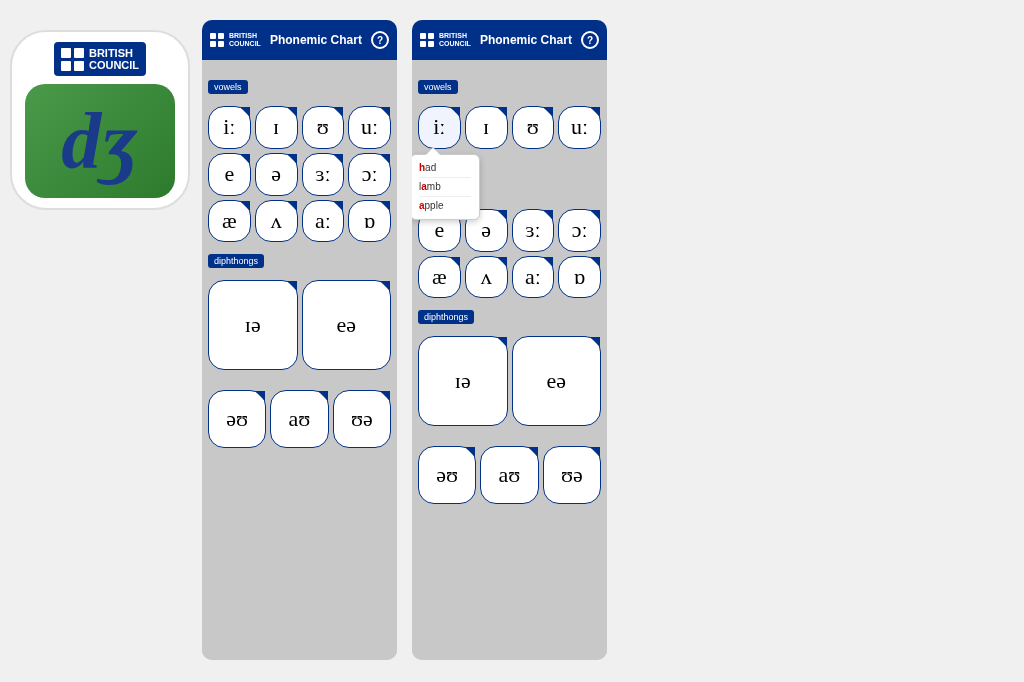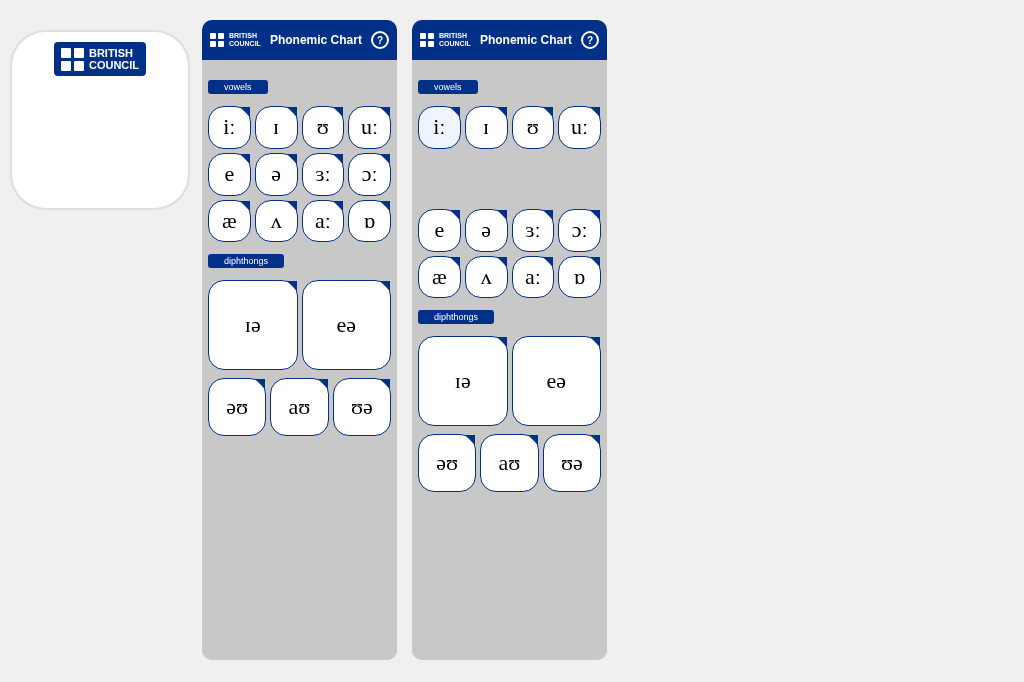--- a/index.html
+++ b/index.html
@@ -141,38 +141,38 @@
       background: #c8c8c8;
       padding: 8px 6px;
       min-height: 600px;
     }
 
     
     .section-label {
       background: #003087;
       color: white;
       font-size: 9px;
-      padding: 2px 16px;
+      padding: 2px 6px;
       border-radius: 3px;
       display: inline-block;
       margin-bottom: 6px;
     }
 
     
     .phoneme-grid {
       display: grid;
       grid-template-columns: repeat(4, 1fr);
       gap: 4px;
       margin-bottom: 4px;
     }
     .phoneme-grid-2 {
       display: grid;
       grid-template-columns: repeat(2, 1fr);
       gap: 4px;
-      margin-bottom: 8px;
+      margin-bottom: 20px;
     }
     .phoneme-grid-3 {
       display: grid;
       grid-template-columns: repeat(3, 1fr);
       gap: 4px;
       margin-bottom: 8px;
     }
 
     
     .phoneme-card {
@@ -265,20 +265,23 @@
 <div class="app-icon">
   <div class="bc-logo-bg">
     <div class="bc-dots">
       <div class="bc-dot"></div>
       <div class="bc-dot"></div>
       <div class="bc-dot"></div>
       <div class="bc-dot"></div>
     </div>
     <div class="bc-logo-text">BRITISH<br>COUNCIL</div>
   </div>
+  <div class="dz-symbol">
+    <span class="dz-text">dʒ</span>
+  </div>
 </div>
 
 <div class="screens-container">
 
   <div class="phone-screen">
     <div class="screen-header">
       <div class="header-left">
         <div class="header-bc-dots">
           <div class="header-bc-dot"></div>
           <div class="header-bc-dot"></div>
@@ -358,20 +361,31 @@
       </div>
 
       <div class="first-row-area">
         <div class="phoneme-grid">
           <div class="phoneme-card" style="border-color:#003087; background:#f0f4ff;">iː</div>
           <div class="phoneme-card">ɪ</div>
           <div class="phoneme-card">ʊ</div>
           <div class="phoneme-card">uː</div>
         </div>
 
+        <div class="tooltip-popup">
+          <div class="tooltip-item">
+            <span style="color:#cc0000; font-weight:bold;">h</span><span>ad</span>
+          </div>
+          <div class="tooltip-item">
+            <span style="color:#333;">l</span><span style="color:#cc0000; font-weight:bold;">a</span><span>mb</span>
+          </div>
+          <div class="tooltip-item">
+            <span style="color:#cc0000; font-weight:bold;">a</span><span>pple</span>
+          </div>
+        </div>
       </div>
 
       <div class="phoneme-grid" style="margin-top: 60px;">
         <div class="phoneme-card">e</div>
         <div class="phoneme-card">ə</div>
         <div class="phoneme-card">ɜː</div>
         <div class="phoneme-card">ɔː</div>
       </div>
 
       <div class="phoneme-grid">

